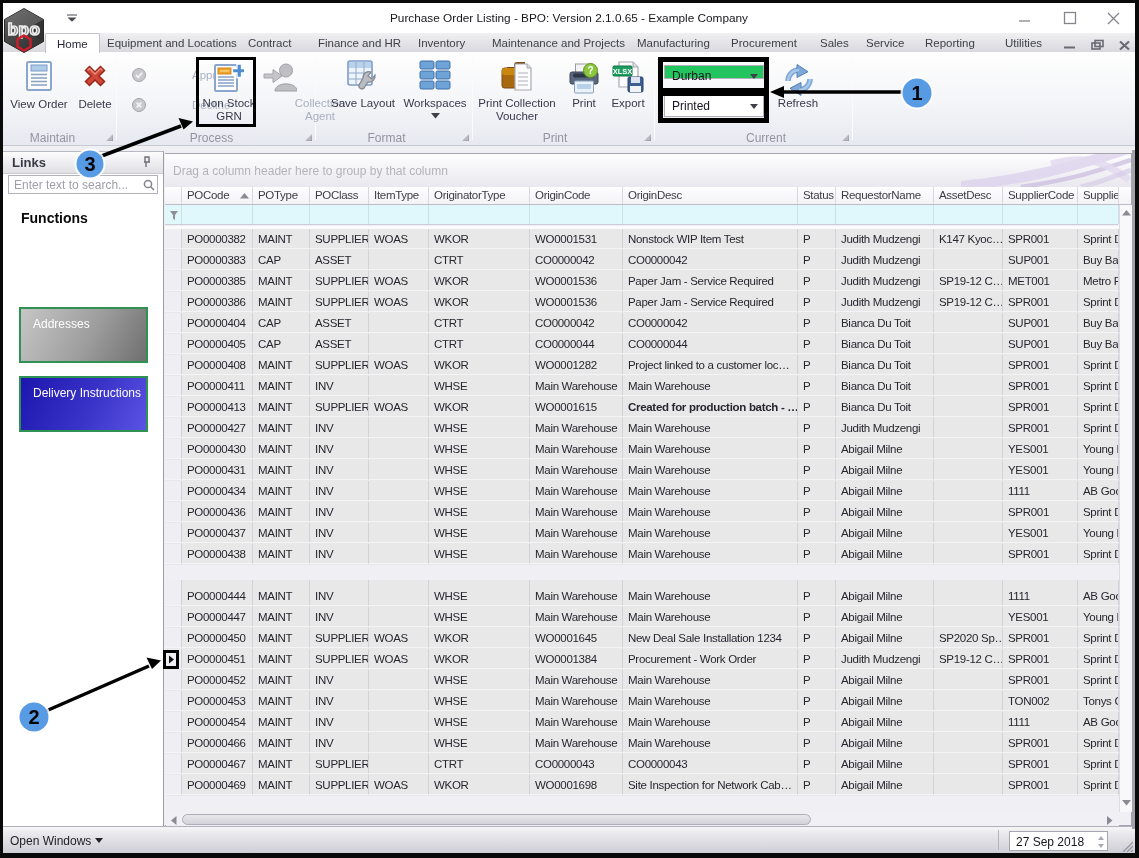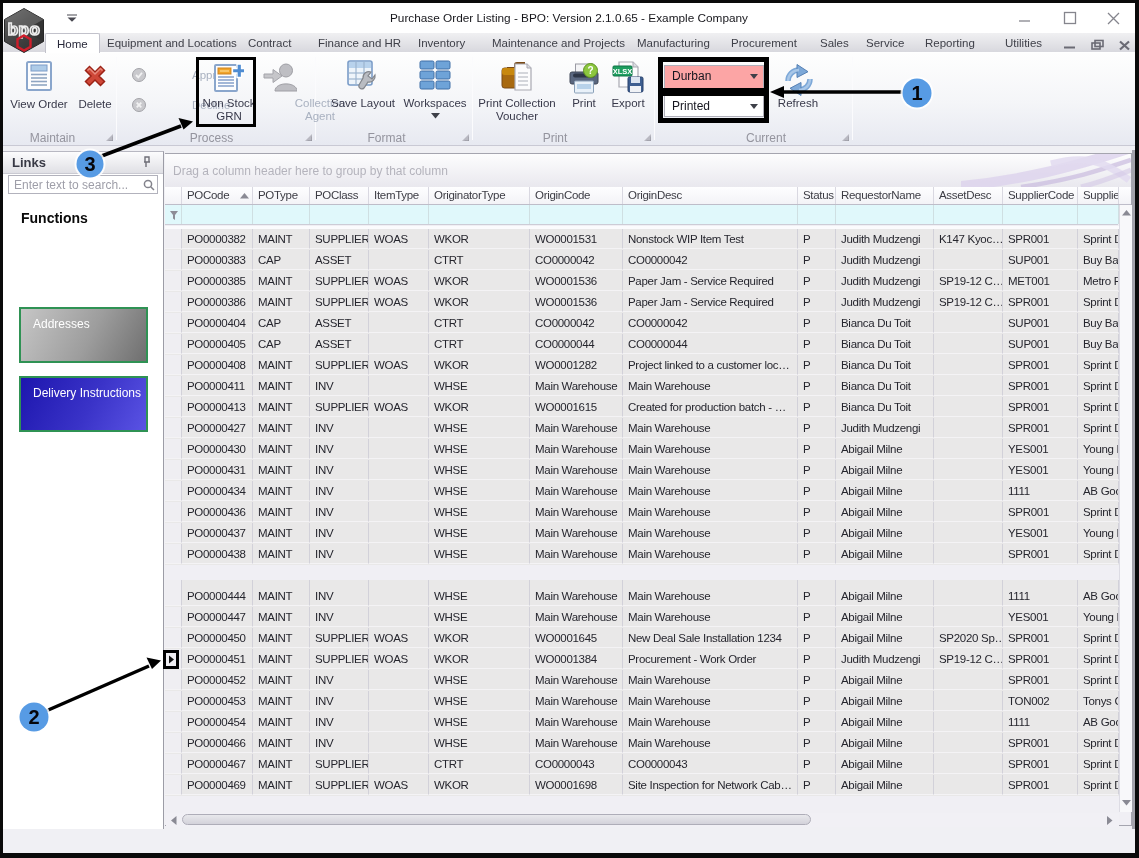--- a/index.html
+++ b/index.html
@@ -218,21 +218,21 @@
     <svg style="position:absolute;left:778px;top:60px;" width="34" height="33" viewBox="0 0 34 33">
       <g stroke="#7da8d8" stroke-width="5.5" fill="none">
         <path d="M7,18 A11,11 0 0 1 18,7"></path>
         <path d="M29,16 A11,11 0 0 1 18,27"></path>
       </g>
       <path d="M16,1.5 L27,8.7 L16,14.5 Z" fill="#7da8d8" stroke="#5580b4" stroke-width="1"></path>
       <path d="M20,32.5 L9,25.3 L20,19.5 Z" fill="#7da8d8" stroke="#5580b4" stroke-width="1"></path>
       <path d="M7,18 A11,11 0 0 1 18,7 M29,16 A11,11 0 0 1 18,27" stroke="#a9c7e8" stroke-width="2.4" fill="none"></path>
     </svg>
     <div class="blabel" style="left:770px;top:94px;width:50px;">Refresh</div>
-    <div class="abs" style="left:661px;top:62px;width:100px;height:30px;background:#fca5a5;border:1px solid #b0b0ba;">
+    <div class="abs" style="left:661px;top:62px;width:100px;height:14px;background:#22c55e;border:1px solid #b0b0ba;">
       <span style="position:absolute;left:7px;top:3px;font-size:12px;color:#16161f;">Durban</span>
       <span style="position:absolute;right:5px;top:8px;width:0;height:0;border-left:4px solid transparent;border-right:4px solid transparent;border-top:5px solid #3e4048;"></span>
     </div>
     <div class="abs" style="left:661px;top:92px;width:100px;height:22px;background:#fff;border:1px solid #b0b0ba;">
       <span style="position:absolute;left:7px;top:3px;font-size:12px;color:#16161f;">Printed</span>
       <span style="position:absolute;right:5px;top:8px;width:0;height:0;border-left:4px solid transparent;border-right:4px solid transparent;border-top:5px solid #3e4048;"></span>
     </div>
     <div class="abs" id="lpanel">
       <div class="abs" id="lphead">
         <b>Links</b>
@@ -424,21 +424,21 @@
           <div class="gcell" style="left:913px;width:41px;">Sprint Dis</div>
         </div>
         <div class="grow" style="top:168px;">
           <div class="gcell ind" style="left:0;width:17px;"></div>
           <div class="gcell" style="left:17px;width:71px;">PO0000413</div>
           <div class="gcell" style="left:88px;width:57px;">MAINT</div>
           <div class="gcell" style="left:145px;width:59px;">SUPPLIER</div>
           <div class="gcell" style="left:204px;width:60px;">WOAS</div>
           <div class="gcell" style="left:264px;width:101px;">WKOR</div>
           <div class="gcell" style="left:365px;width:93px;">WO0001615</div>
-          <div class="gcell" style="left:458px;width:175px;">Created for production batch - …</div>
+          <div class="gcell" style="left:458px;width:175px;font-weight:bold;">Created for production batch - …</div>
           <div class="gcell" style="left:633px;width:38px;">P</div>
           <div class="gcell" style="left:671px;width:98px;">Bianca Du Toit</div>
           <div class="gcell" style="left:769px;width:69px;"></div>
           <div class="gcell" style="left:838px;width:75px;">SPR001</div>
           <div class="gcell" style="left:913px;width:41px;">Sprint Dis</div>
         </div>
         <div class="grow" style="top:189px;">
           <div class="gcell ind" style="left:0;width:17px;"></div>
           <div class="gcell" style="left:17px;width:71px;">PO0000427</div>
           <div class="gcell" style="left:88px;width:57px;">MAINT</div>
@@ -719,20 +719,38 @@
       </div>
       <div class="abs" id="hscroll">
         <svg style="position:absolute;left:5px;top:3px;" width="6" height="9" viewBox="0 0 6 9">
           <path d="M5.5,0 L0,4.5 L5.5,9 Z" fill="#8a8a94"></path>
         </svg>
         <div class="abs" id="hthumb"></div>
         <svg style="position:absolute;left:941px;top:3px;" width="6" height="9" viewBox="0 0 6 9">
           <path d="M0,0 L5.5,4.5 L0,9 Z" fill="#8a8a94"></path>
         </svg>
       </div>
+    </div>
+    <div class="abs" id="statusbar">
+      <div class="abs" id="openwin">Open Windows <span style="display:inline-block;width:0;height:0;border-left:4px solid transparent;border-right:4px solid transparent;border-top:5px solid #222228;vertical-align:2px;"></span></div>
+      <div class="abs" style="left:995px;top:3px;width:1px;height:20px;background:#b4b4bd;"></div>
+      <div class="abs" id="datebox">
+        <span>27 Sep 2018</span>
+        <svg style="position:absolute;left:87px;top:3px;" width="8" height="14" viewBox="0 0 8 14">
+          <path d="M4,1 L7,5 H1 Z" fill="#a9a9b2"></path>
+          <path d="M4,13 L7,9 H1 Z" fill="#a9a9b2"></path>
+        </svg>
+      </div>
+      <svg style="position:absolute;left:1118px;top:13px;" width="12" height="12" viewBox="0 0 12 12">
+        <g stroke="#9a9aa4" stroke-width="1.4">
+          <line x1="2" y1="12" x2="12" y2="2"></line>
+          <line x1="6" y1="12" x2="12" y2="6"></line>
+          <line x1="10" y1="12" x2="12" y2="10"></line>
+        </g>
+      </svg>
     </div>
     <div class="abs" style="left:1129px;top:147px;width:3px;height:679px;background:#a3a3ab;"></div>
   </div>
 <svg style="position:absolute;left:4px;top:8px;z-index:50;" width="40" height="45" viewBox="0 0 40 45">
     <defs>
       <linearGradient id="hx" x1="0" y1="0" x2="0.7" y2="1">
         <stop offset="0" stop-color="#6e6e6e"></stop>
         <stop offset="0.45" stop-color="#4a4a4a"></stop>
         <stop offset="1" stop-color="#323232"></stop>
       </linearGradient>

